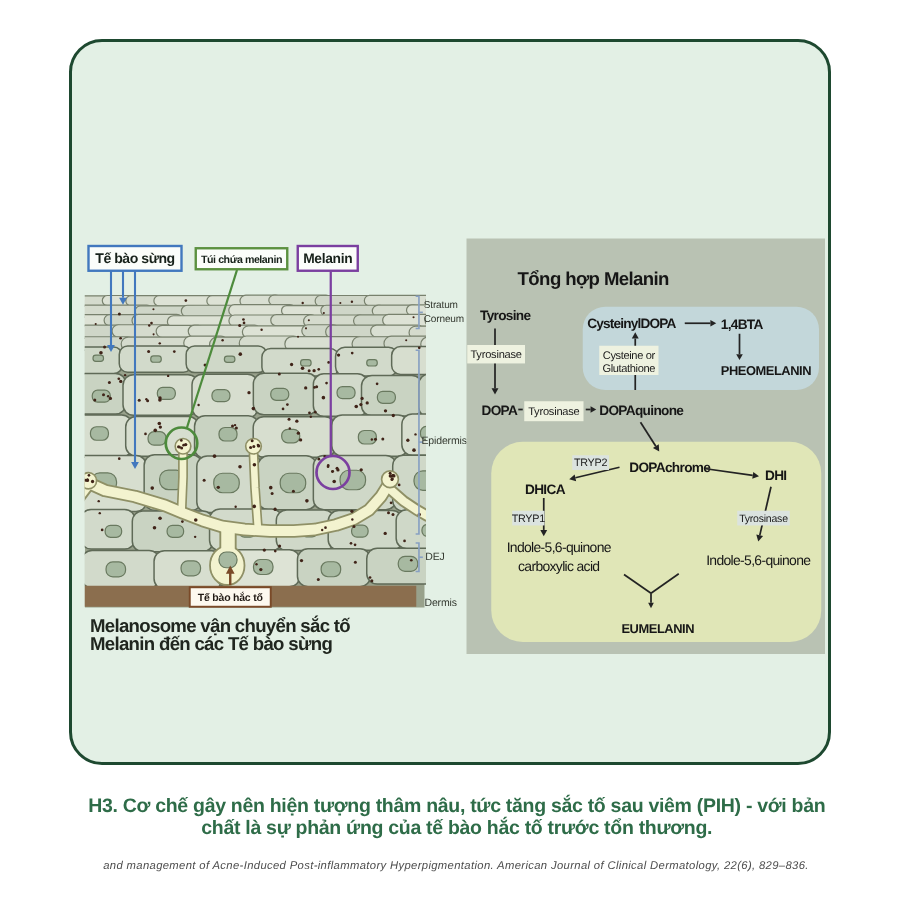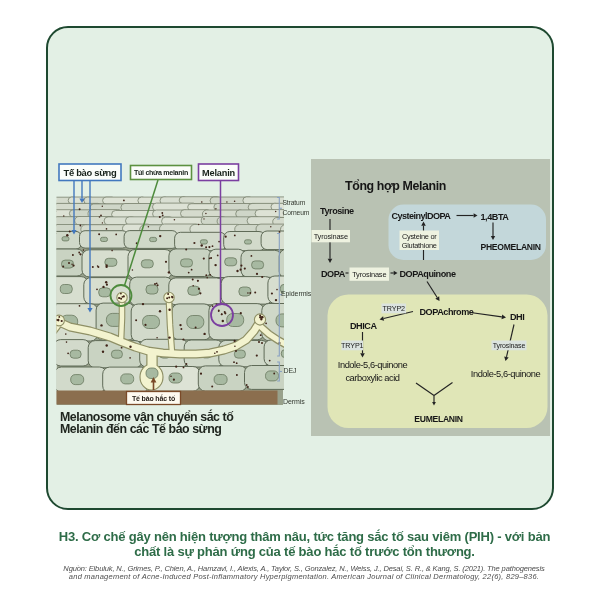--- a/index.html
+++ b/index.html
@@ -424,12 +424,12 @@
 <text x="509.0" y="347.91999999999996" font-size="7.0" font-weight="500" fill="#1a1a1a" text-anchor="middle" letter-spacing="-0.15">Tyrosinase</text>
 <text x="505.5" y="376.5" font-size="9.3" font-weight="500" fill="#161616" text-anchor="middle" letter-spacing="-0.45">Indole-5,6-quinone</text>
 <line x1="416" y1="383" x2="434" y2="395.5" stroke="#232323" stroke-width="1.15"></line>
 <line x1="452.5" y1="382.5" x2="434" y2="395.5" stroke="#232323" stroke-width="1.15"></line>
 <line x1="434" y1="395.5" x2="434.0" y2="401.9" stroke="#232323" stroke-width="1.15"></line>
 <path d="M 434 405.5 L 432.1 401.9 L 435.9 401.9 Z" fill="#232323"></path>
 <text x="438.5" y="422" font-size="8.6" font-weight="bold" fill="#161616" text-anchor="middle" letter-spacing="-0.3">EUMELANIN</text>
 </svg>
 <div class="skincap">Melanosome vận chuyển sắc tố<br>Melanin đến các Tế bào sừng</div>
 <div class="cap">H3. Cơ chế gây nên hiện tượng thâm nâu, tức tăng sắc tố sau viêm (PIH) - với bản<br>chất là sự phản ứng của tế bào hắc tố trước tổn thương.</div>
-<div class="src"><span class="s1">Nguồn: Elbuluk, N., Grimes, P., Chien, A., Hamzavi, I., Alexis, A., Taylor, S., Gonzalez, N., Weiss, J., Desai, S. R., &amp; Kang, S. (2021). The pathogenesis</span><br><span class="s2">and management of Acne-Induced Post-inflammatory Hyperpigmentation. American Journal of Clinical Dermatology, 22(6), 829–836.</span></div>
+<div class="src"><br><span class="s2">and management of Acne-Induced Post-inflammatory Hyperpigmentation. American Journal of Clinical Dermatology, 22(6), 829–836.</span></div>
 </body></html>

